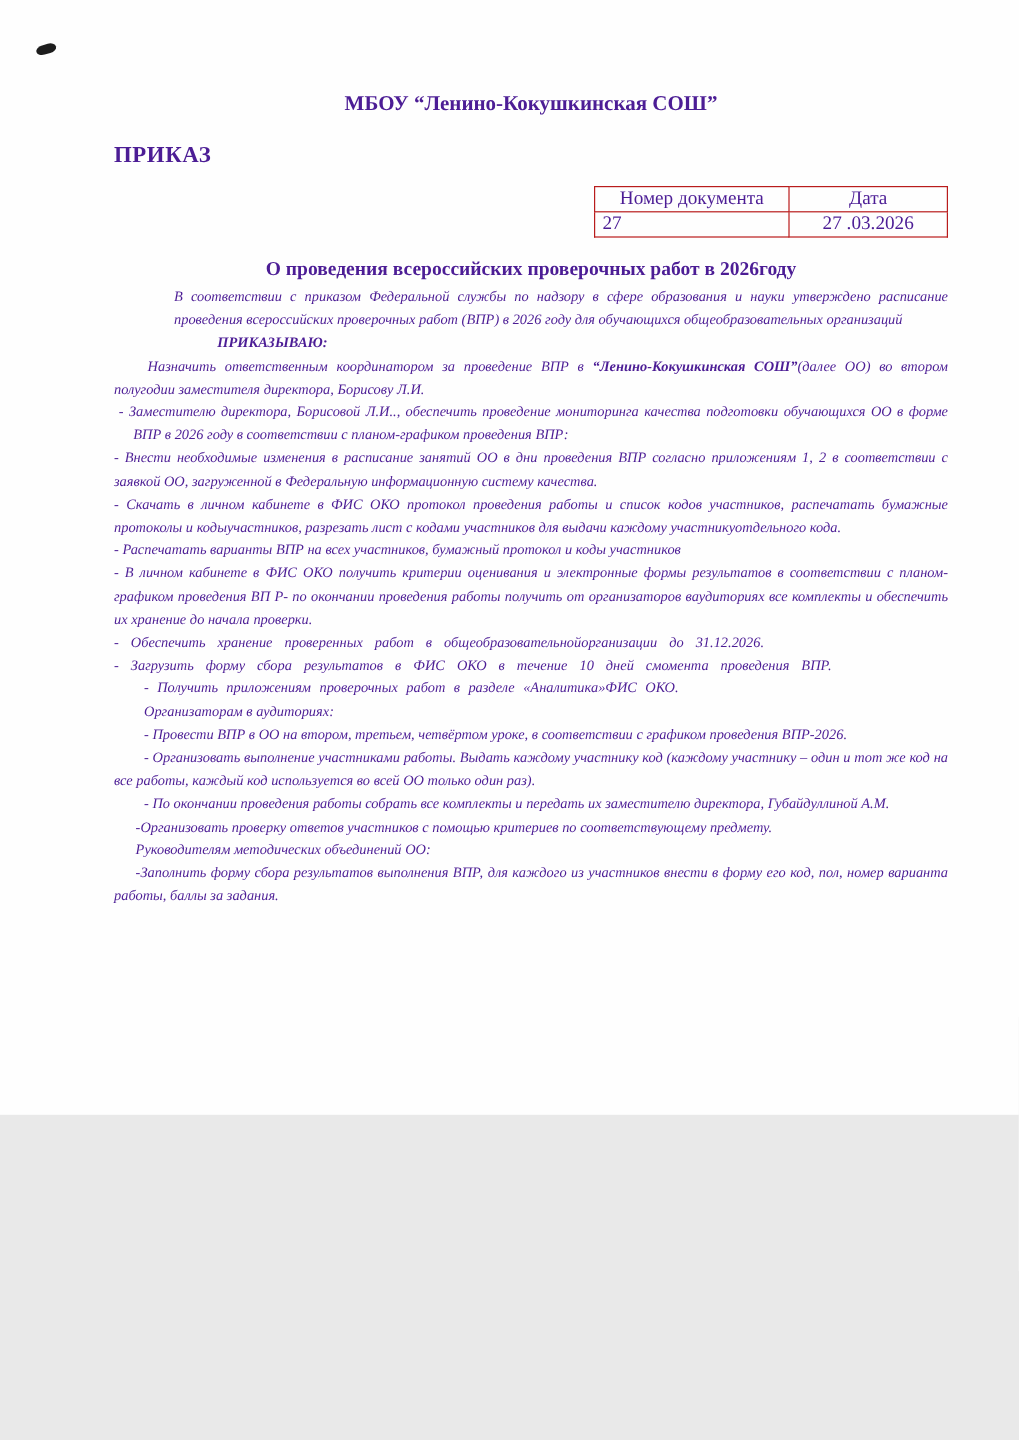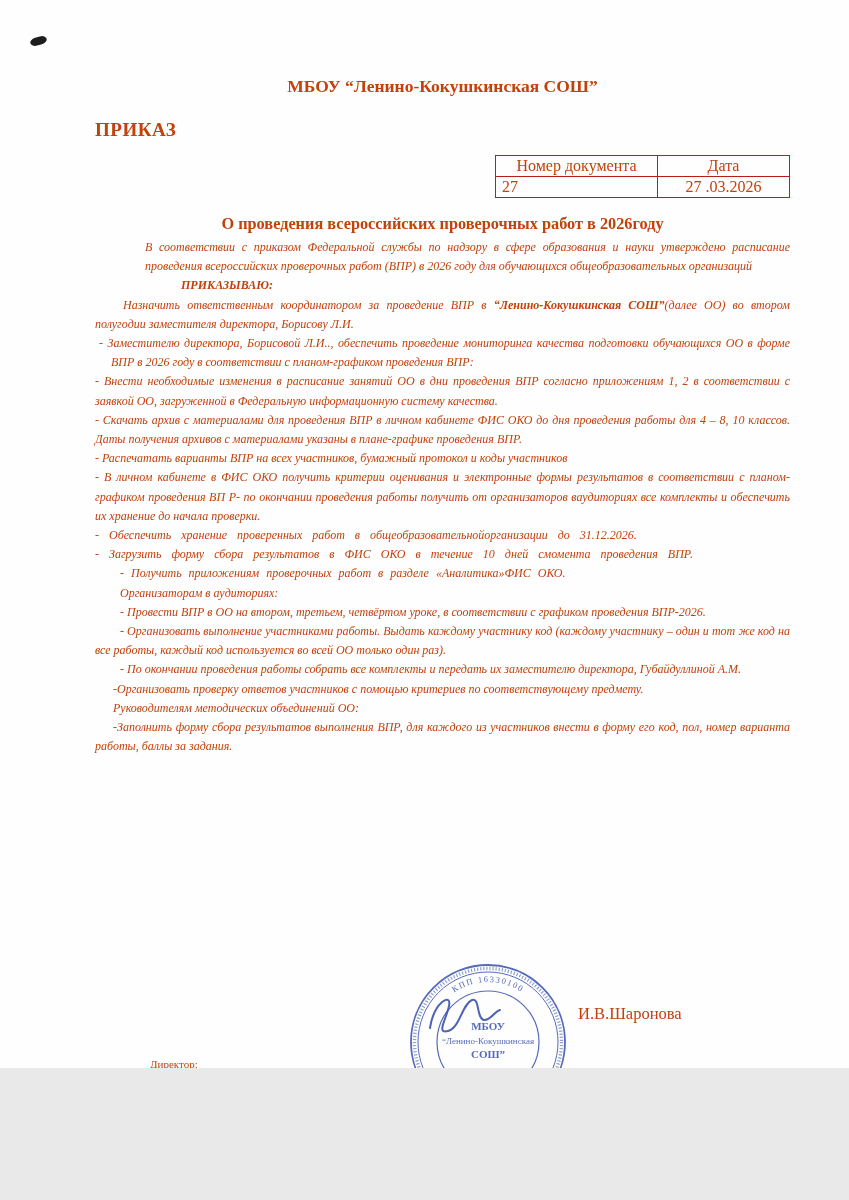--- a/index.html
+++ b/index.html
@@ -1,20 +1,20 @@
 <!DOCTYPE html>
 <html><head>
 <meta charset="utf-8">
 <style>
   * { box-sizing: border-box; }
   html, body { margin: 0; padding: 0; }
   body { background: #e9e9e9; font-family: "Liberation Serif", "DejaVu Serif", serif; }
   .page {
-    width: 849px; height: 1068px; margin: 0 auto; position: relative;
-    background: #fefefe; color: #c2410c; overflow: hidden;
+    width: 849px; height: 929px; margin: 0 auto; position: relative;
+    background: #fefefe; color: #4c1d95; overflow: hidden;
   }
   .scan-artifact {
     position: absolute; left: 30px; top: 37px; width: 17px; height: 8px;
     background: #1d1d1d; border-radius: 50% / 70%; transform: rotate(-16deg);
   }
   .content { padding: 40px 59px 0 95px; }
   .org-title { text-align: center; font-size: 17.5px; font-weight: bold; margin: 36px 0 0; }
   .doc-type { text-align: left; font-size: 19px; font-weight: bold; margin: 22px 0 0; letter-spacing: .5px; }
   .doc-table { border-collapse: collapse; margin: 14px 0 0 auto; font-size: 16px; }
   .doc-table th, .doc-table td { border: 1px solid #b91c1c; padding: 1px 6px; font-weight: normal; }
@@ -67,21 +67,21 @@
 
     <h3 class="subject">О проведения всероссийских проверочных работ в 2026году</h3>
 
     <p class="intro">В соответствии с приказом Федеральной службы по надзору в сфере образования и науки утверждено расписание проведения всероссийских проверочных работ (ВПР) в 2026 году для обучающихся общеобразовательных организаций</p>
     <p class="prikaz">ПРИКАЗЫВАЮ:</p>
 
     <p class="assign"><span>Назначить ответственным координатором за проведение ВПР в </span><b>“Ленино-Кокушкинская СОШ”</b><span>(далее ОО) во втором полугодии заместителя директора, Борисову Л.И.</span></p>
 
     <p class="hang">- Заместителю директора, Борисовой Л.И.., обеспечить проведение мониторинга качества подготовки обучающихся ОО в форме ВПР в 2026 году в соответствии с планом-графиком проведения ВПР:</p>
     <p>- Внести необходимые изменения в расписание занятий ОО в дни проведения ВПР согласно приложениям 1, 2 в соответствии с заявкой ОО, загруженной в Федеральную информационную систему качества.</p>
-    <p>- Скачать архив с материалами для проведения ВПР в личном кабинете ФИС ОКО до дня проведения работы для 4 – 8, 10 классов. Даты получения архивов с материалами указаны в плане-графике проведения ВПР.</p>
+    <p>- Скачать в личном кабинете в ФИС ОКО протокол проведения работы и список кодов участников, распечатать бумажные протоколы и кодыучастников, разрезать лист с кодами участников для выдачи каждому участникуотдельного кода.</p>
     <p>- Распечатать варианты ВПР на всех участников, бумажный протокол и коды участников</p>
     <p>- В личном кабинете в ФИС ОКО получить критерии оценивания и электронные формы результатов в соответствии с планом-графиком проведения ВП Р- по окончании проведения работы получить от организаторов ваудиториях все комплекты и обеспечить их хранение до начала проверки.</p>
     <p class="sp">- Обеспечить хранение проверенных работ в общеобразовательнойорганизации до 31.12.2026.</p>
     <p class="sp">- Загрузить форму сбора результатов в ФИС ОКО в течение 10 дней смомента проведения ВПР.</p>
     <p class="m25 sp2">- Получить приложениям проверочных работ в разделе «Аналитика»ФИС ОКО.</p>
     <p class="m25">Организаторам в аудиториях:</p>
     <p class="m25">- Провести ВПР в ОО на втором, третьем, четвёртом уроке, в соответствии с графиком проведения ВПР-2026.</p>
     <p class="ti25">- Организовать выполнение участниками работы. Выдать каждому участнику код (каждому участнику – один и тот же код на все работы, каждый код используется во всей ОО только один раз).</p>
     <p class="m25">- По окончании проведения работы собрать все комплекты и передать их заместителю директора, Губайдуллиной А.М.</p>
     <p class="ti18">-Организовать проверку ответов участников с помощью критериев по соответствующему предмету.</p>

